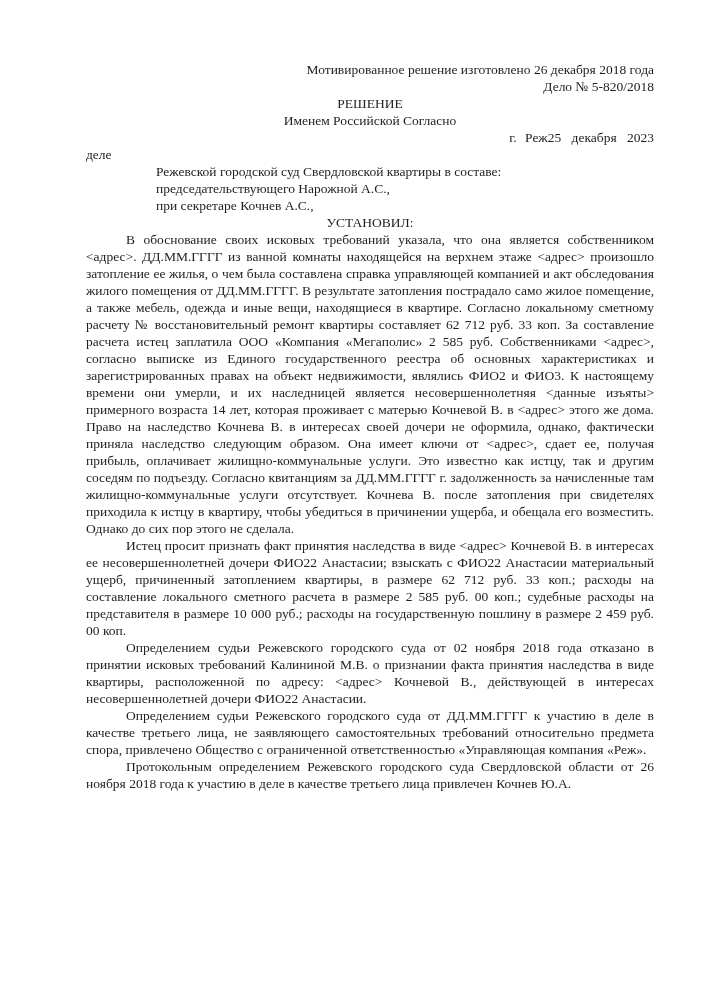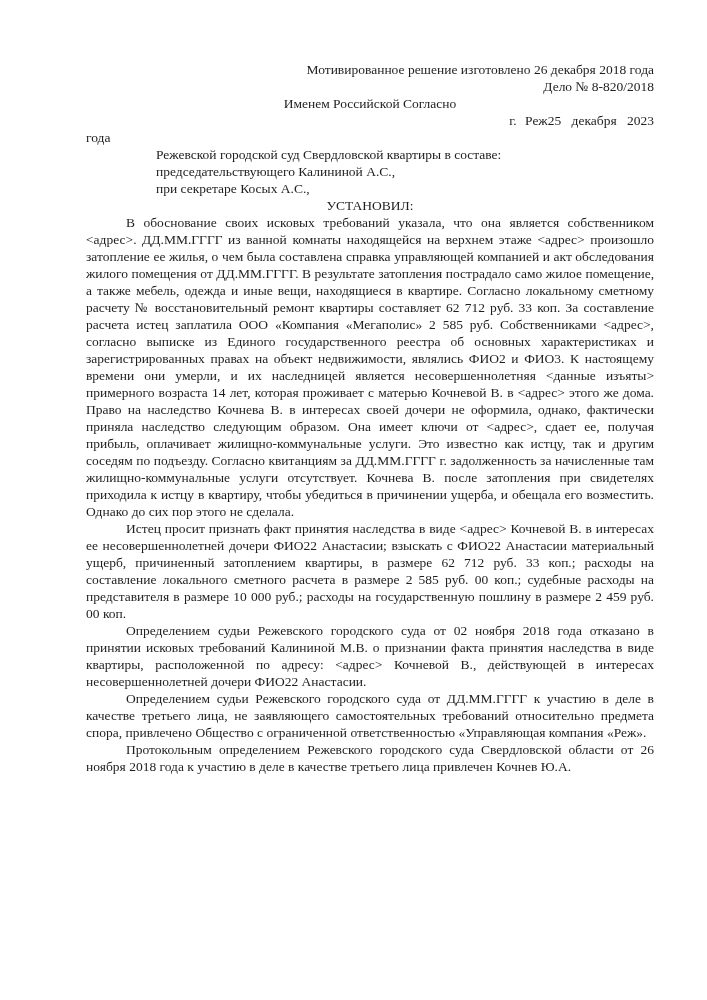--- a/index.html
+++ b/index.html
@@ -41,37 +41,38 @@
   .city-date-line .date { word-spacing: 7px; }
 </style>
 </head>
 <body>
 
 <div class="page">
   <div class="text-block">
 
     <div class="line-right">Мотивированное решение изготовлено 26 декабря 2018 года</div>
 
-    <div class="line-right">Дело № 8-820/2018</div>
+    <div class="line-right">Дело № 5-820/2018</div>
 
+    <div class="line-center">РЕШЕНИЕ</div>
 
     <div class="line-center">Именем Российской Согласно</div>
 
     <div class="city-date-line">
       <span class="city">г. Реж</span>
       <span class="date">25 декабря 2023</span>
     </div>
 
-    <div>года</div>
+    <div>деле</div>
 
     <div class="intro-line">Режевской городской суд Свердловской квартиры в составе:</div>
 
-    <div class="intro-line">председательствующего Калининой А.С.,</div>
+    <div class="intro-line">председательствующего Нарожной А.С.,</div>
 
-    <div class="intro-line">при секретаре Косых А.С.,</div>
+    <div class="intro-line">при секретаре Кочнев А.С.,</div>
 
 
     <div class="line-center">УСТАНОВИЛ:</div>
 
 
     <p class="para">В обоснование своих исковых требований указала, что она является собственником &lt;адрес&gt;. ДД.ММ.ГГГГ из ванной комнаты находящейся на верхнем этаже &lt;адрес&gt; произошло затопление ее жилья, о чем была составлена справка управляющей компанией и акт обследования жилого помещения от ДД.ММ.ГГГГ. В результате затопления пострадало само жилое помещение, а также мебель, одежда и иные вещи, находящиеся в квартире. Согласно локальному сметному расчету № восстановительный ремонт квартиры составляет 62 712 руб. 33 коп. За составление расчета истец заплатила ООО «Компания «Мегаполис» 2 585 руб. Собственниками &lt;адрес&gt;, согласно выписке из Единого государственного реестра об основных характеристиках и зарегистрированных правах на объект недвижимости, являлись ФИО2 и ФИО3. К настоящему времени они умерли, и их наследницей является несовершеннолетняя &lt;данные изъяты&gt; примерного возраста 14 лет, которая проживает с матерью Кочневой В. в &lt;адрес&gt; этого же дома. Право на наследство Кочнева В. в интересах своей дочери не оформила, однако, фактически приняла наследство следующим образом. Она имеет ключи от &lt;адрес&gt;, сдает ее, получая прибыль, оплачивает жилищно-коммунальные услуги. Это известно как истцу, так и другим соседям по подъезду. Согласно квитанциям за ДД.ММ.ГГГГ г. задолженность за начисленные там жилищно-коммунальные услуги отсутствует. Кочнева В. после затопления при свидетелях приходила к истцу в квартиру, чтобы убедиться в причинении ущерба, и обещала его возместить. Однако до сих пор этого не сделала.</p>
 
     <p class="para">Истец просит признать факт принятия наследства в виде &lt;адрес&gt; Кочневой В. в интересах ее несовершеннолетней дочери ФИО22 Анастасии; взыскать с ФИО22 Анастасии материальный ущерб, причиненный затоплением квартиры, в размере 62 712 руб. 33 коп.; расходы на составление локального сметного расчета в размере 2 585 руб. 00 коп.; судебные расходы на представителя в размере 10 000 руб.; расходы на государственную пошлину в размере 2 459 руб. 00 коп.</p>
 
     <p class="para">Определением судьи Режевского городского суда от 02 ноября 2018 года отказано в принятии исковых требований Калининой М.В. о признании факта принятия наследства в виде квартиры, расположенной по адресу: &lt;адрес&gt; Кочневой В., действующей в интересах несовершеннолетней дочери ФИО22 Анастасии.</p>

